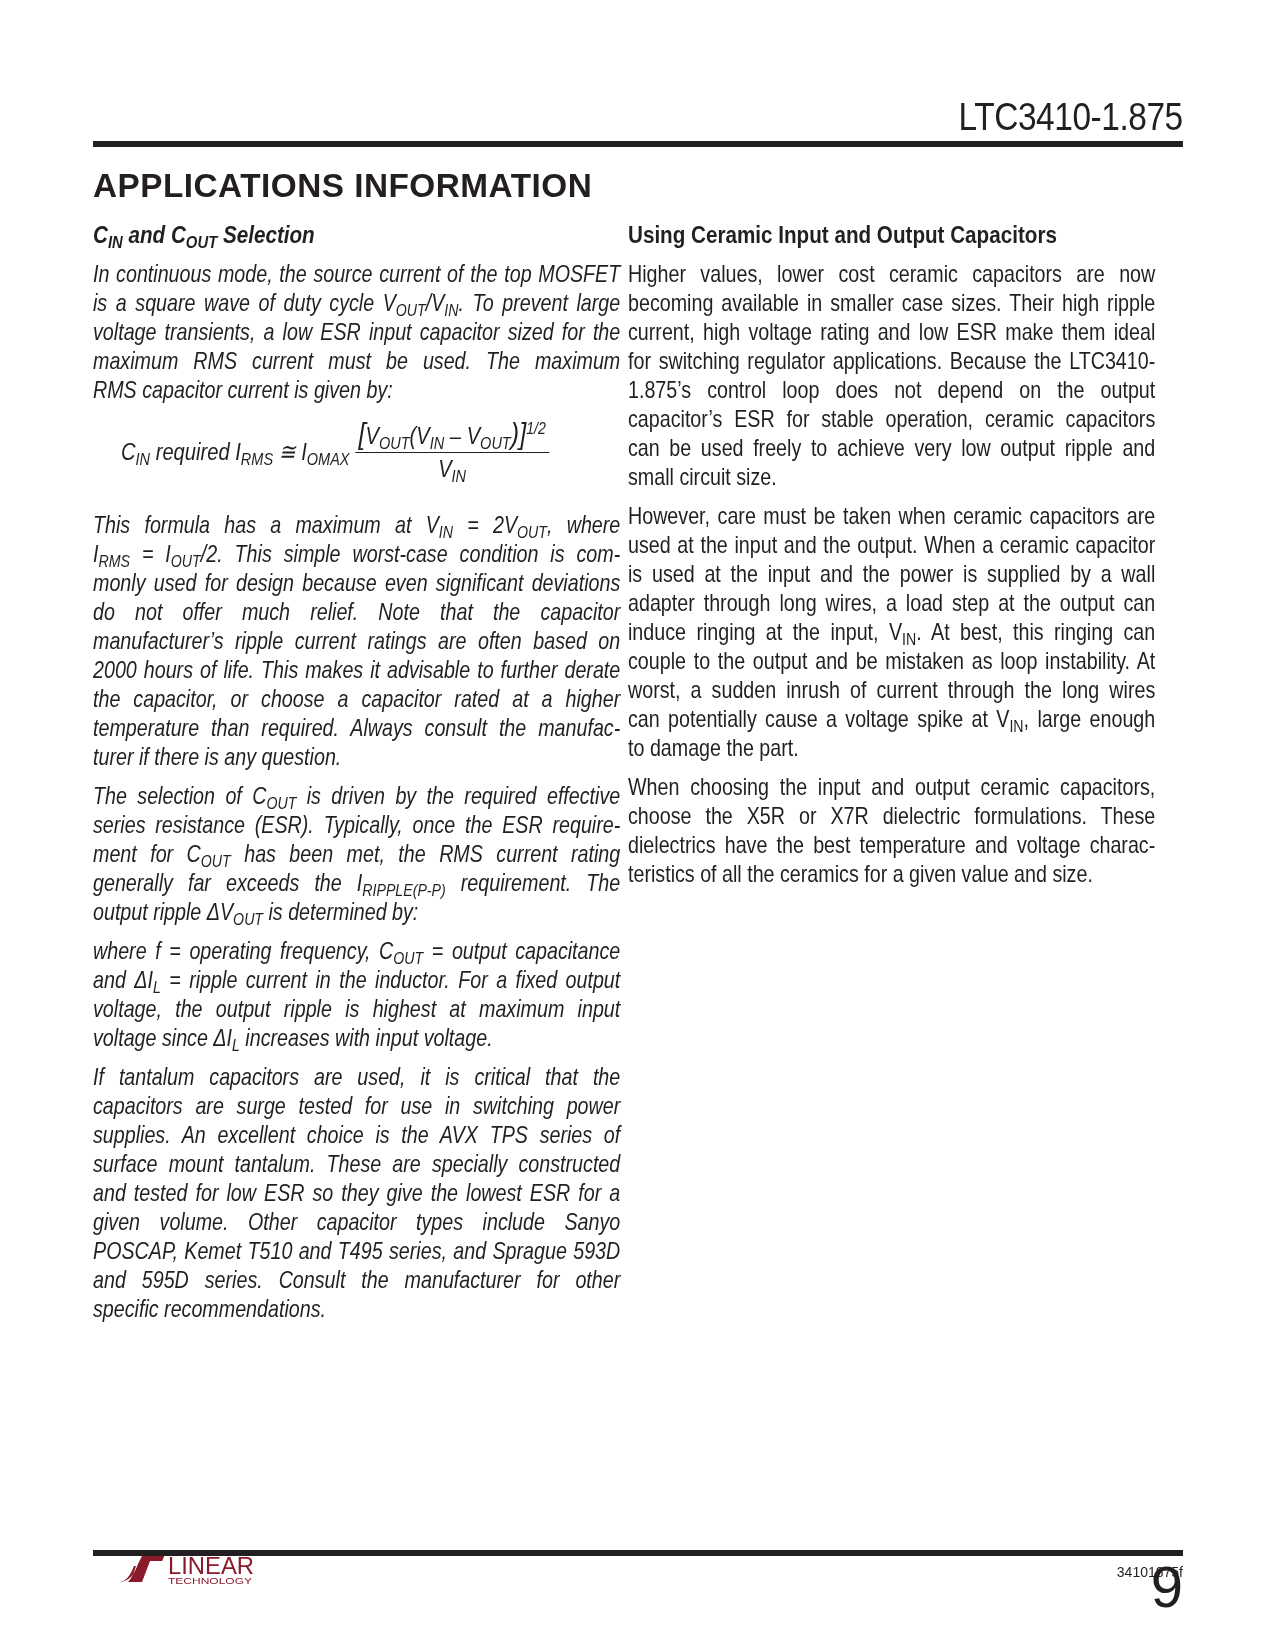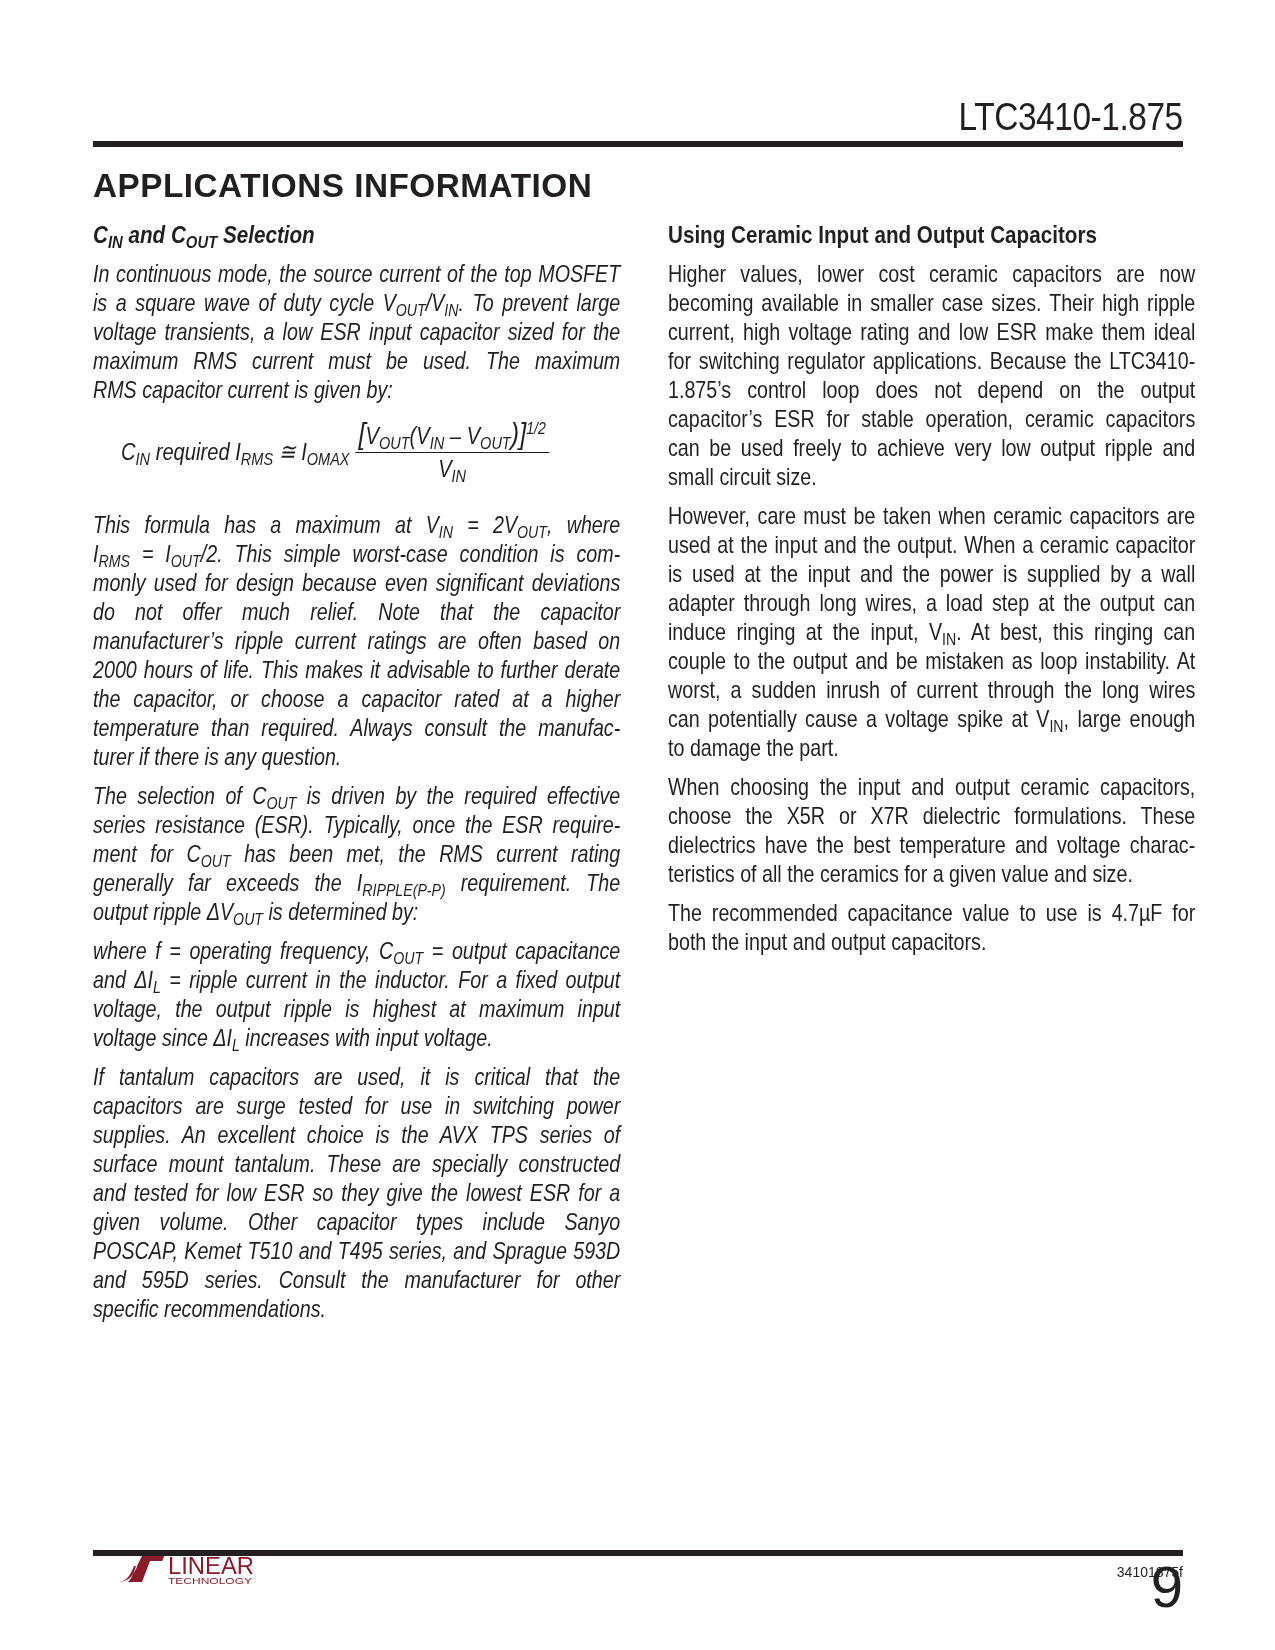--- a/index.html
+++ b/index.html
@@ -8,21 +8,21 @@
   .abs { position:absolute; }
   .part-number { right:92px; top:96px; font-size:38px; font-weight:400; letter-spacing:-0.5px;
                  transform:scaleX(0.88); transform-origin:right center; color:#231f20; }
   .rule { background:#231f20; left:93px; width:1090px; }
   .rule.top { top:141px; height:6px; }
   .rule.bottom { top:1550px; height:6px; }
   .section-title { left:93px; top:166px; font-size:34px; font-weight:700; letter-spacing:0.5px;
                    transform:scaleX(0.98); transform-origin:left center; font-style:normal; }
   .col { position:absolute; width:527px; }
   .col.left { left:93px; top:220px;font-style:italic; }
-  .col.right { left:668px; top:220px; }
+  .col.right { left:628px; top:220px; }
   .subhead { font-size:24px; font-weight:700; line-height:29px; height:29px; white-space:nowrap;
              transform:scaleX(0.86); transform-origin:left center; margin-bottom:10px; }
   .para { font-size:24px; line-height:29px; margin:0 0 10px 0; }
   .line { display:block; white-space:nowrap; height:29px; transform:scaleX(0.82);
           transform-origin:left center; width:643px; text-align:justify; text-align-last:justify; }
   .line.last { text-align-last:left; }
   sub { font-size:0.72em; vertical-align:-0.3em; line-height:0; }
   sup { font-size:0.7em; vertical-align:0.6em; line-height:0; }
   .equation { position:relative; height:88px; font-size:24px; margin-bottom:8px; }
   .eq-inner { position:absolute; transform:scaleX(0.84); transform-origin:left top; white-space:nowrap; }
@@ -128,24 +128,20 @@
       <span class="line">worst, a sudden inrush of current through the long wires</span>
       <span class="line"><span>can potentially cause a voltage spike at V</span><sub>IN</sub><span>, large enough</span></span>
       <span class="line last">to damage the part.</span>
     </div>
   <div class="para">
       <span class="line">When choosing the input and output ceramic capacitors,</span>
       <span class="line">choose the X5R or X7R dielectric formulations. These</span>
       <span class="line">dielectrics have the best temperature and voltage charac-</span>
       <span class="line last">teristics of all the ceramics for a given value and size.</span>
     </div>
-  <div class="para">
-      <span class="line">The recommended capacitance value to use is 4.7µF for</span>
-      <span class="line last">both the input and output capacitors.</span>
-    </div>
 </div>
 
 <div class="abs doc-code">34101875f</div>
 <div class="abs rule bottom"></div>
 <div class="abs logo">
   <svg width="150" height="34" viewBox="0 0 150 34">
     <path id="logo-mark" d="M2 30 C14 30 18 22 22 12 L26 4 L48 4 L46 9 L34 9 L26 30 L12 30 C16 26 18 20 20 14 L18 14 C14 24 10 30 2 30 Z" fill="#8b1a2b"></path>
     <path d="M28 4 L48 4 L46 9 Z" fill="#8b1a2b"></path>
     <text id="logo-text" x="52" y="22" font-family="Liberation Sans, sans-serif" font-size="24" font-weight="400" fill="#8b1a2b" textLength="86" lengthAdjust="spacingAndGlyphs">LINEAR</text>
     <text id="logo-subtext" x="52" y="32" font-family="Liberation Sans, sans-serif" font-size="9" fill="#8b1a2b" textLength="84" lengthAdjust="spacingAndGlyphs">TECHNOLOGY</text>

